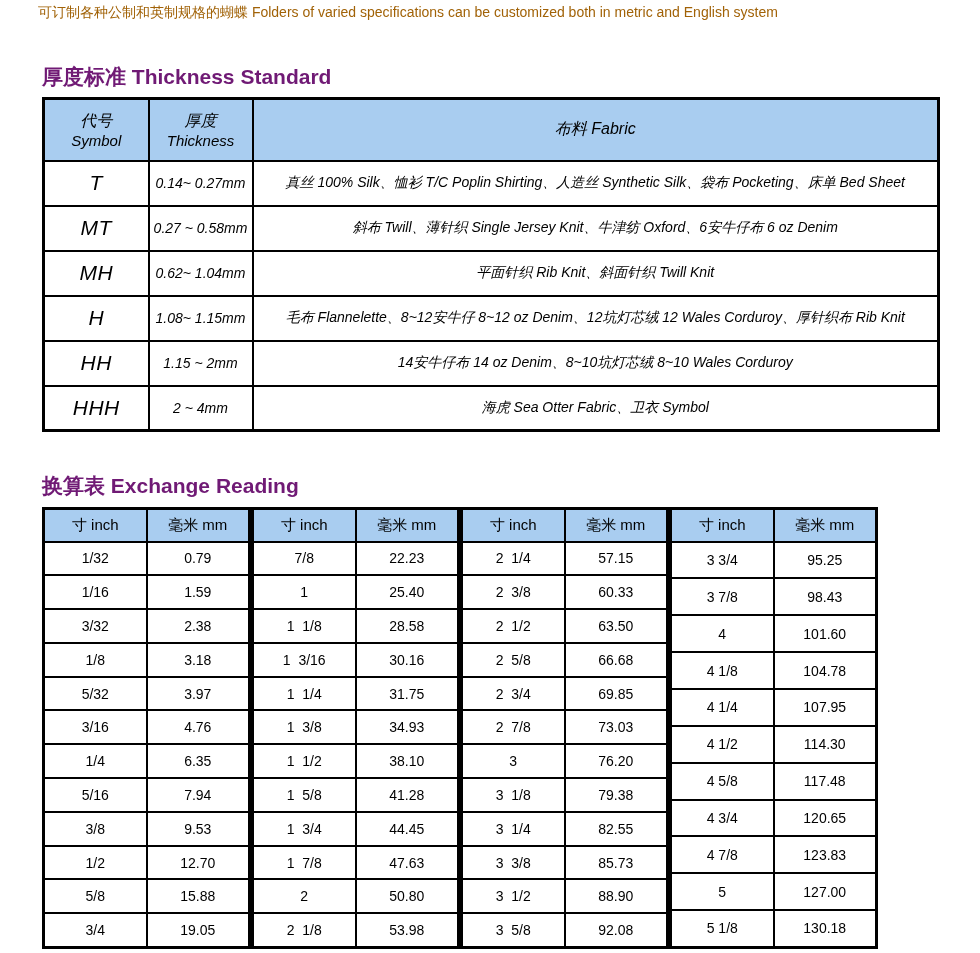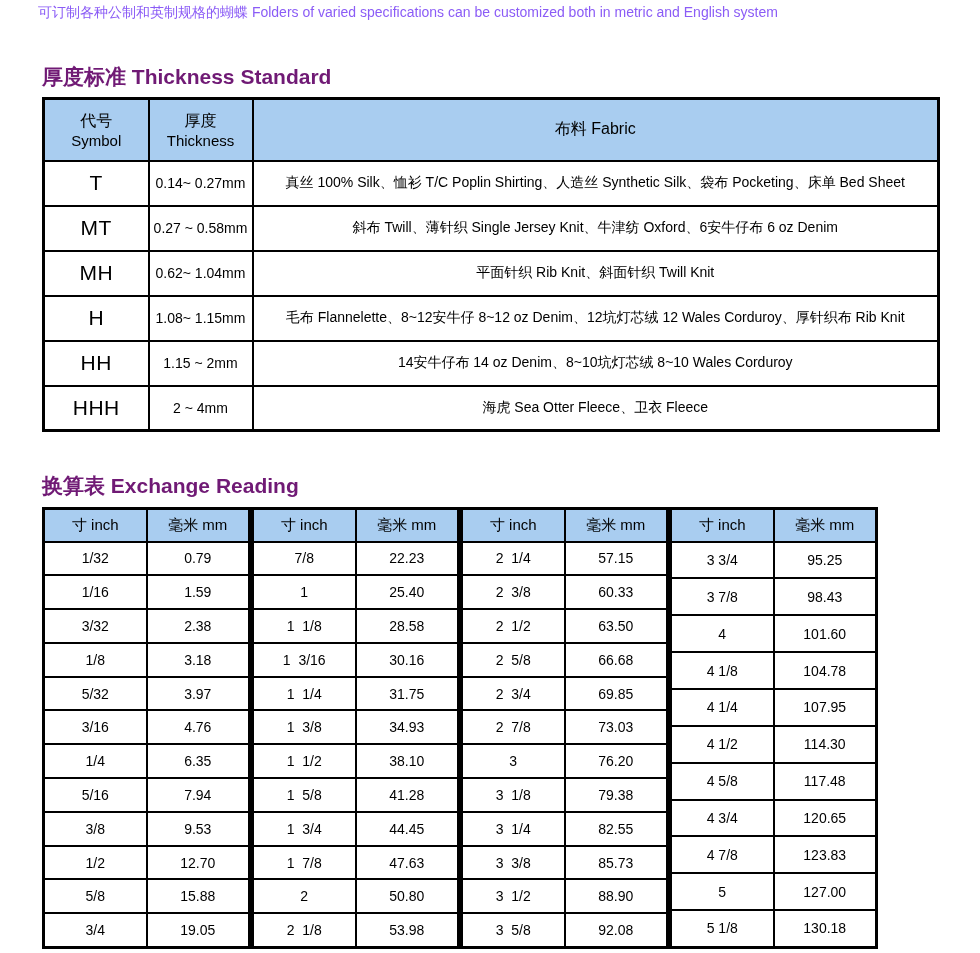--- a/index.html
+++ b/index.html
@@ -6,38 +6,39 @@
   html, body { background: #ffffff; }
   body {
     width: 980px; height: 953px;
     font-family: "Liberation Sans", "DejaVu Sans", sans-serif;
     color: #000;
     position: relative;
     overflow: hidden;
   }
   .top-note {
     position: absolute; left: 38px; top: 4px;
-    font-size: 14px; color: #8b5cf6;
+    font-size: 14px; color: #a16207;
     white-space: nowrap;
   }
   .section-title {
     font-size: 21px; font-weight: bold; color: #701a75;
     margin-left: 42px;
   }
   #thickness-title { position: absolute; top: 63px; left: 0; }
   #exchange-title  { position: absolute; top: 472px; left: 0; }
 
   table { border-collapse: collapse; table-layout: fixed; }
   th, td { border: 2px solid #000; text-align: center; vertical-align: middle; }
   .hdr { background: #a9cdf0; }
 
   .thickness-table {
     position: absolute; left: 42px; top: 97px;
     width: 898px;
     border: 3px solid #000;
+    font-style: italic;
   }
   .thickness-table col.c-symbol    { width: 105px; }
   .thickness-table col.c-thickness { width: 104px; }
   .thickness-table thead th { height: 62px; font-size: 16px; font-weight: normal; }
   .thickness-table thead .zh { display: block; font-size: 16px; }
   .thickness-table thead .en { display: block; font-size: 15px; }
   .thickness-table tbody td { height: 45px; font-size: 14px; background: #fff; }
   .thickness-table tbody td.symbol-cell { font-size: 21px; letter-spacing: 0.5px; }
 
   .exchange-wrap {
@@ -100,21 +101,21 @@
         <td class="fabric-cell">毛布 Flannelette、8~12安牛仔 8~12 oz Denim、12坑灯芯绒 12 Wales Corduroy、厚针织布 Rib Knit</td>
       </tr>
       <tr>
         <td class="symbol-cell">HH</td>
         <td class="thickness-cell">1.15 ~ 2mm</td>
         <td class="fabric-cell">14安牛仔布 14 oz Denim、8~10坑灯芯绒 8~10 Wales Corduroy</td>
       </tr>
       <tr>
         <td class="symbol-cell">HHH</td>
         <td class="thickness-cell">2 ~ 4mm</td>
-        <td class="fabric-cell">海虎 Sea Otter Fleece、卫衣 Fleece</td>
+        <td class="fabric-cell">海虎 Sea Otter Fabric、卫衣 Symbol</td>
       </tr>
     </tbody>
 </table>
 
 <h2 id="exchange-title" class="section-title">换算表 Exchange Reading</h2>
 
 <div class="exchange-wrap">
   <table class="exchange-table">
     <colgroup>
         <col>

